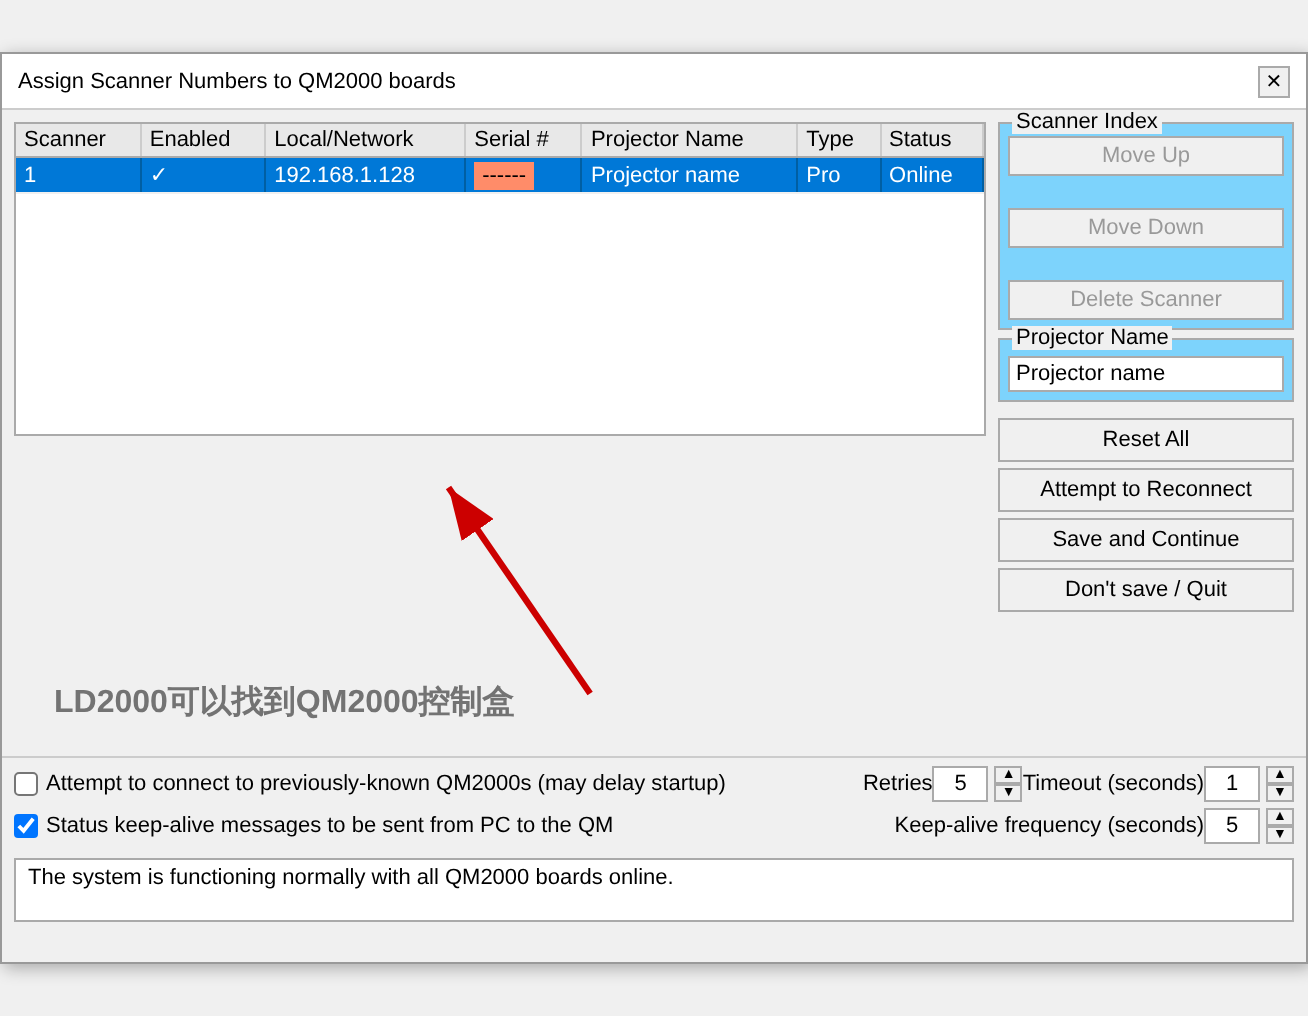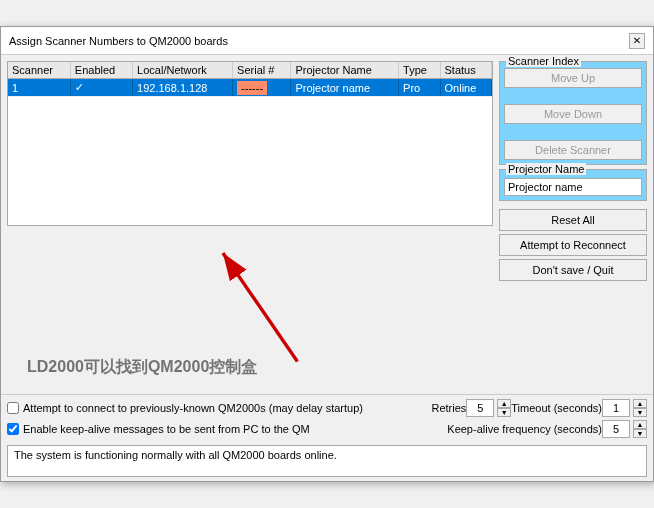--- a/index.html
+++ b/index.html
@@ -218,21 +218,21 @@
       cursor: pointer;
       display: flex;
       align-items: center;
       justify-content: center;
       line-height: 1;
       padding: 0;
     }
     .status-bar {
       background: #fff;
       border: 1px solid #aaa;
-      margin: 0 6px 4px 6px;
+      margin: 0 6px 20px 6px;
       padding: 3px 6px;
       font-size: 11px;
       min-height: 32px;
     }
     .action-btns {
       display: flex;
       flex-direction: column;
       gap: 3px;
       margin-top: 4px;
     }
@@ -310,20 +310,21 @@
       </div>
 
       <div class="group-box">
         <span class="group-box-title">Projector Name</span>
         <input class="projector-name-input" type="text" value="Projector name" style="">
       </div>
 
       <div class="action-btns">
         <button class="full-btn">Reset All</button>
         <button class="full-btn">Attempt to Reconnect</button>
+        <button class="full-btn">Save and Continue</button>
         <button class="full-btn">Don't save / Quit</button>
       </div>
     </div>
   </div>
 
   <div class="bottom-options">
     <div class="option-row">
       <input type="checkbox" style="">
       <span>Attempt to connect to previously-known QM2000s (may delay startup)</span>
       <div class="option-controls">
@@ -340,21 +341,21 @@
           <input class="spinner-input" type="text" value="1" style="">
           <div class="spinner-btns">
             <button class="spinner-btn">▲</button>
             <button class="spinner-btn">▼</button>
           </div>
         </div>
       </div>
     </div>
     <div class="option-row">
       <input type="checkbox" checked="" style="">
-      <span>Enable keep-alive messages to be sent from PC to the QM</span>
+      <span>Status keep-alive messages to be sent from PC to the QM</span>
       <div class="option-controls">
         <span>Keep-alive frequency (seconds)</span>
         <div class="spinner-group">
           <input class="spinner-input" type="text" value="5" style="">
           <div class="spinner-btns">
             <button class="spinner-btn">▲</button>
             <button class="spinner-btn">▼</button>
           </div>
         </div>
       </div>

